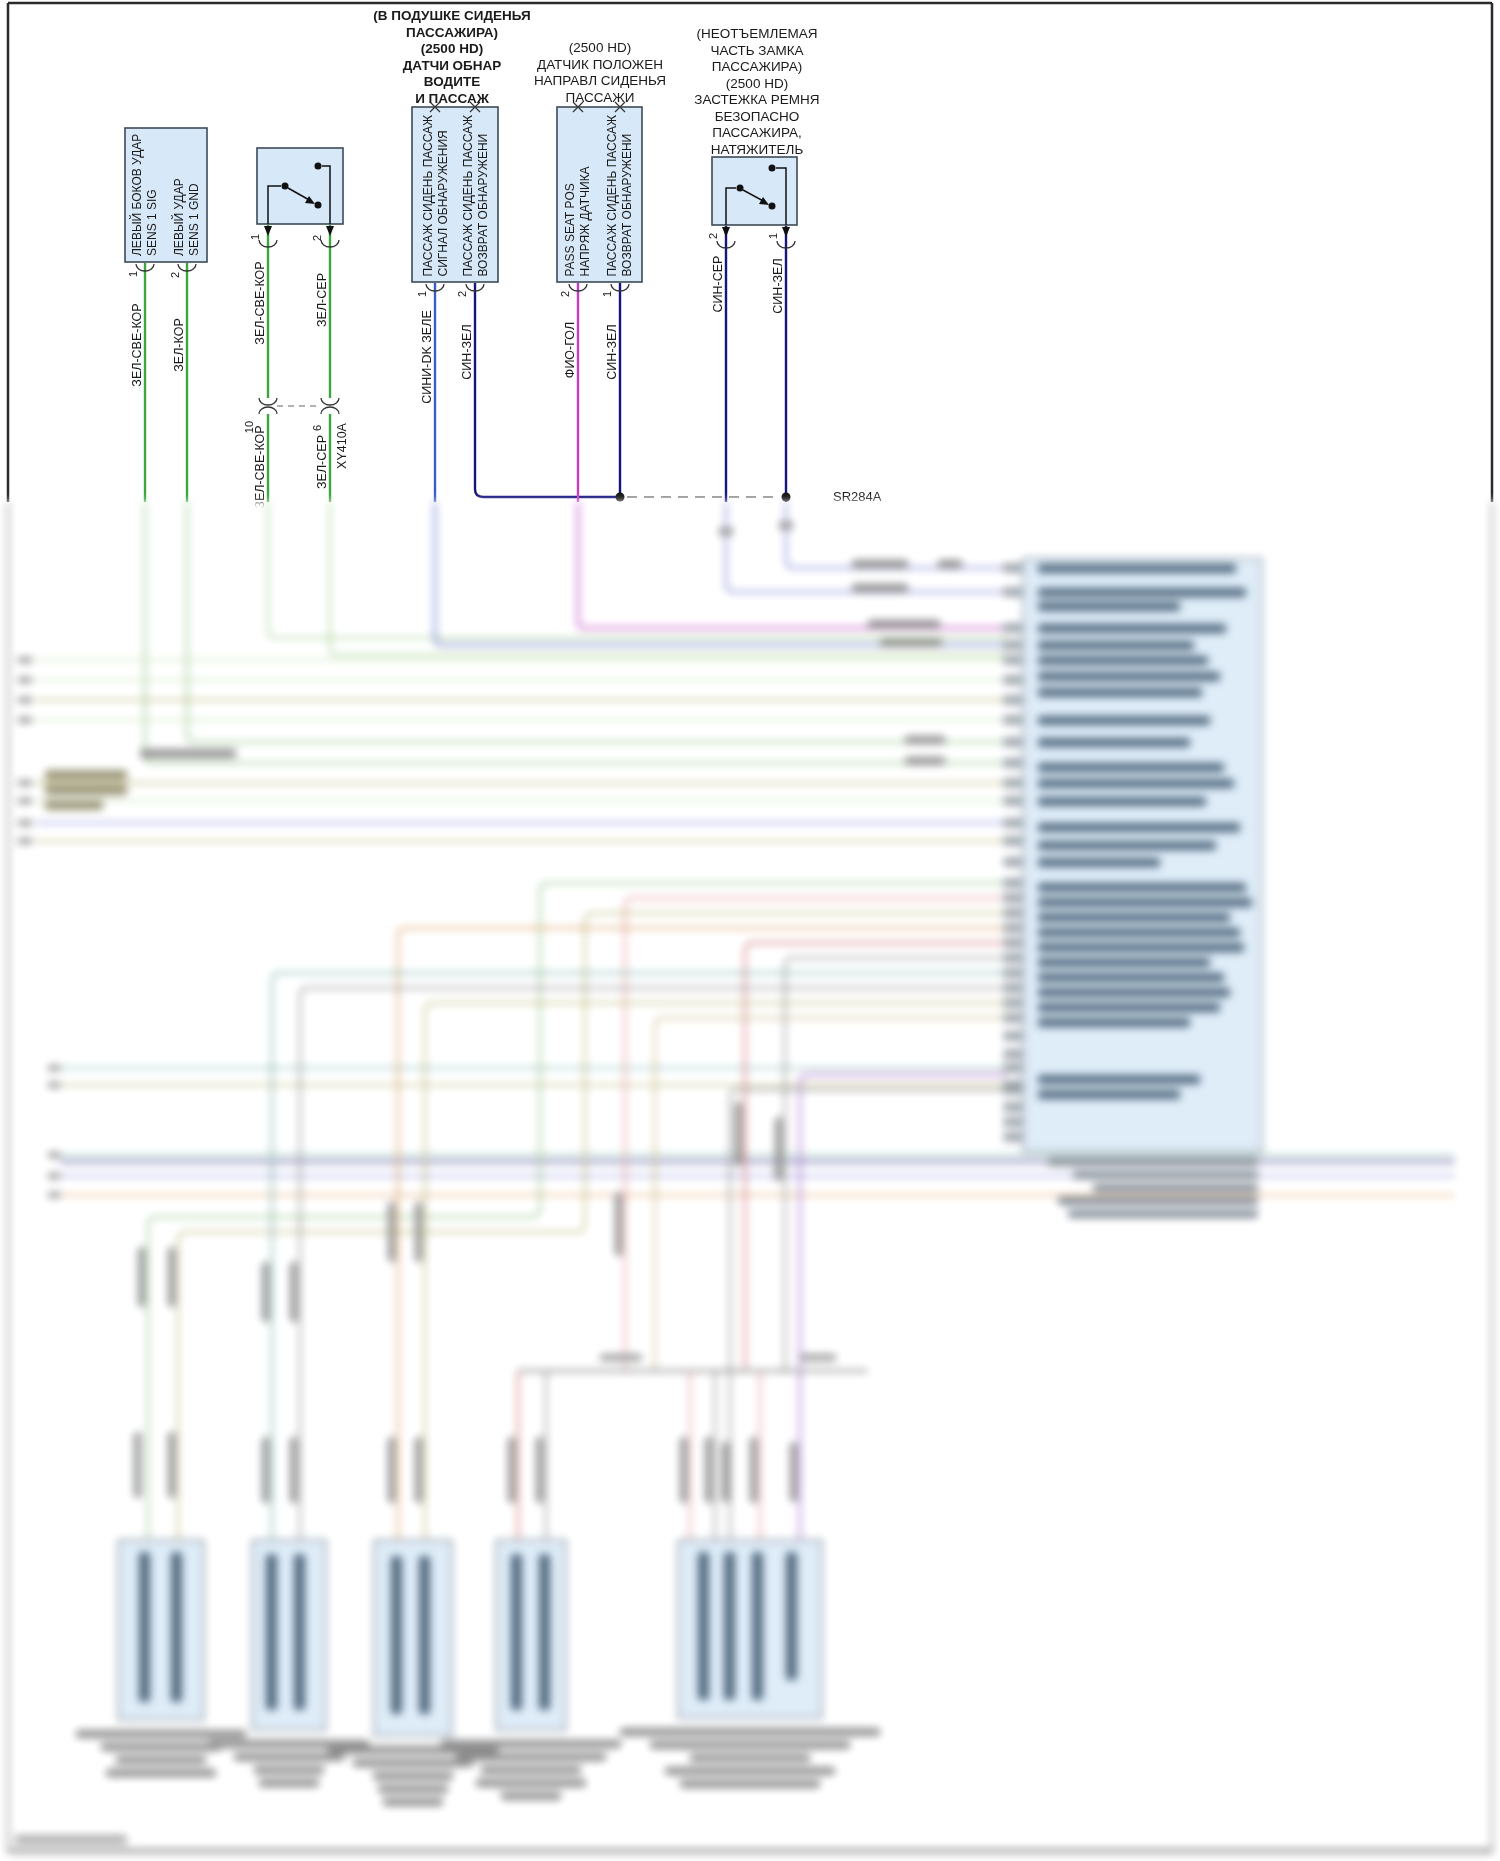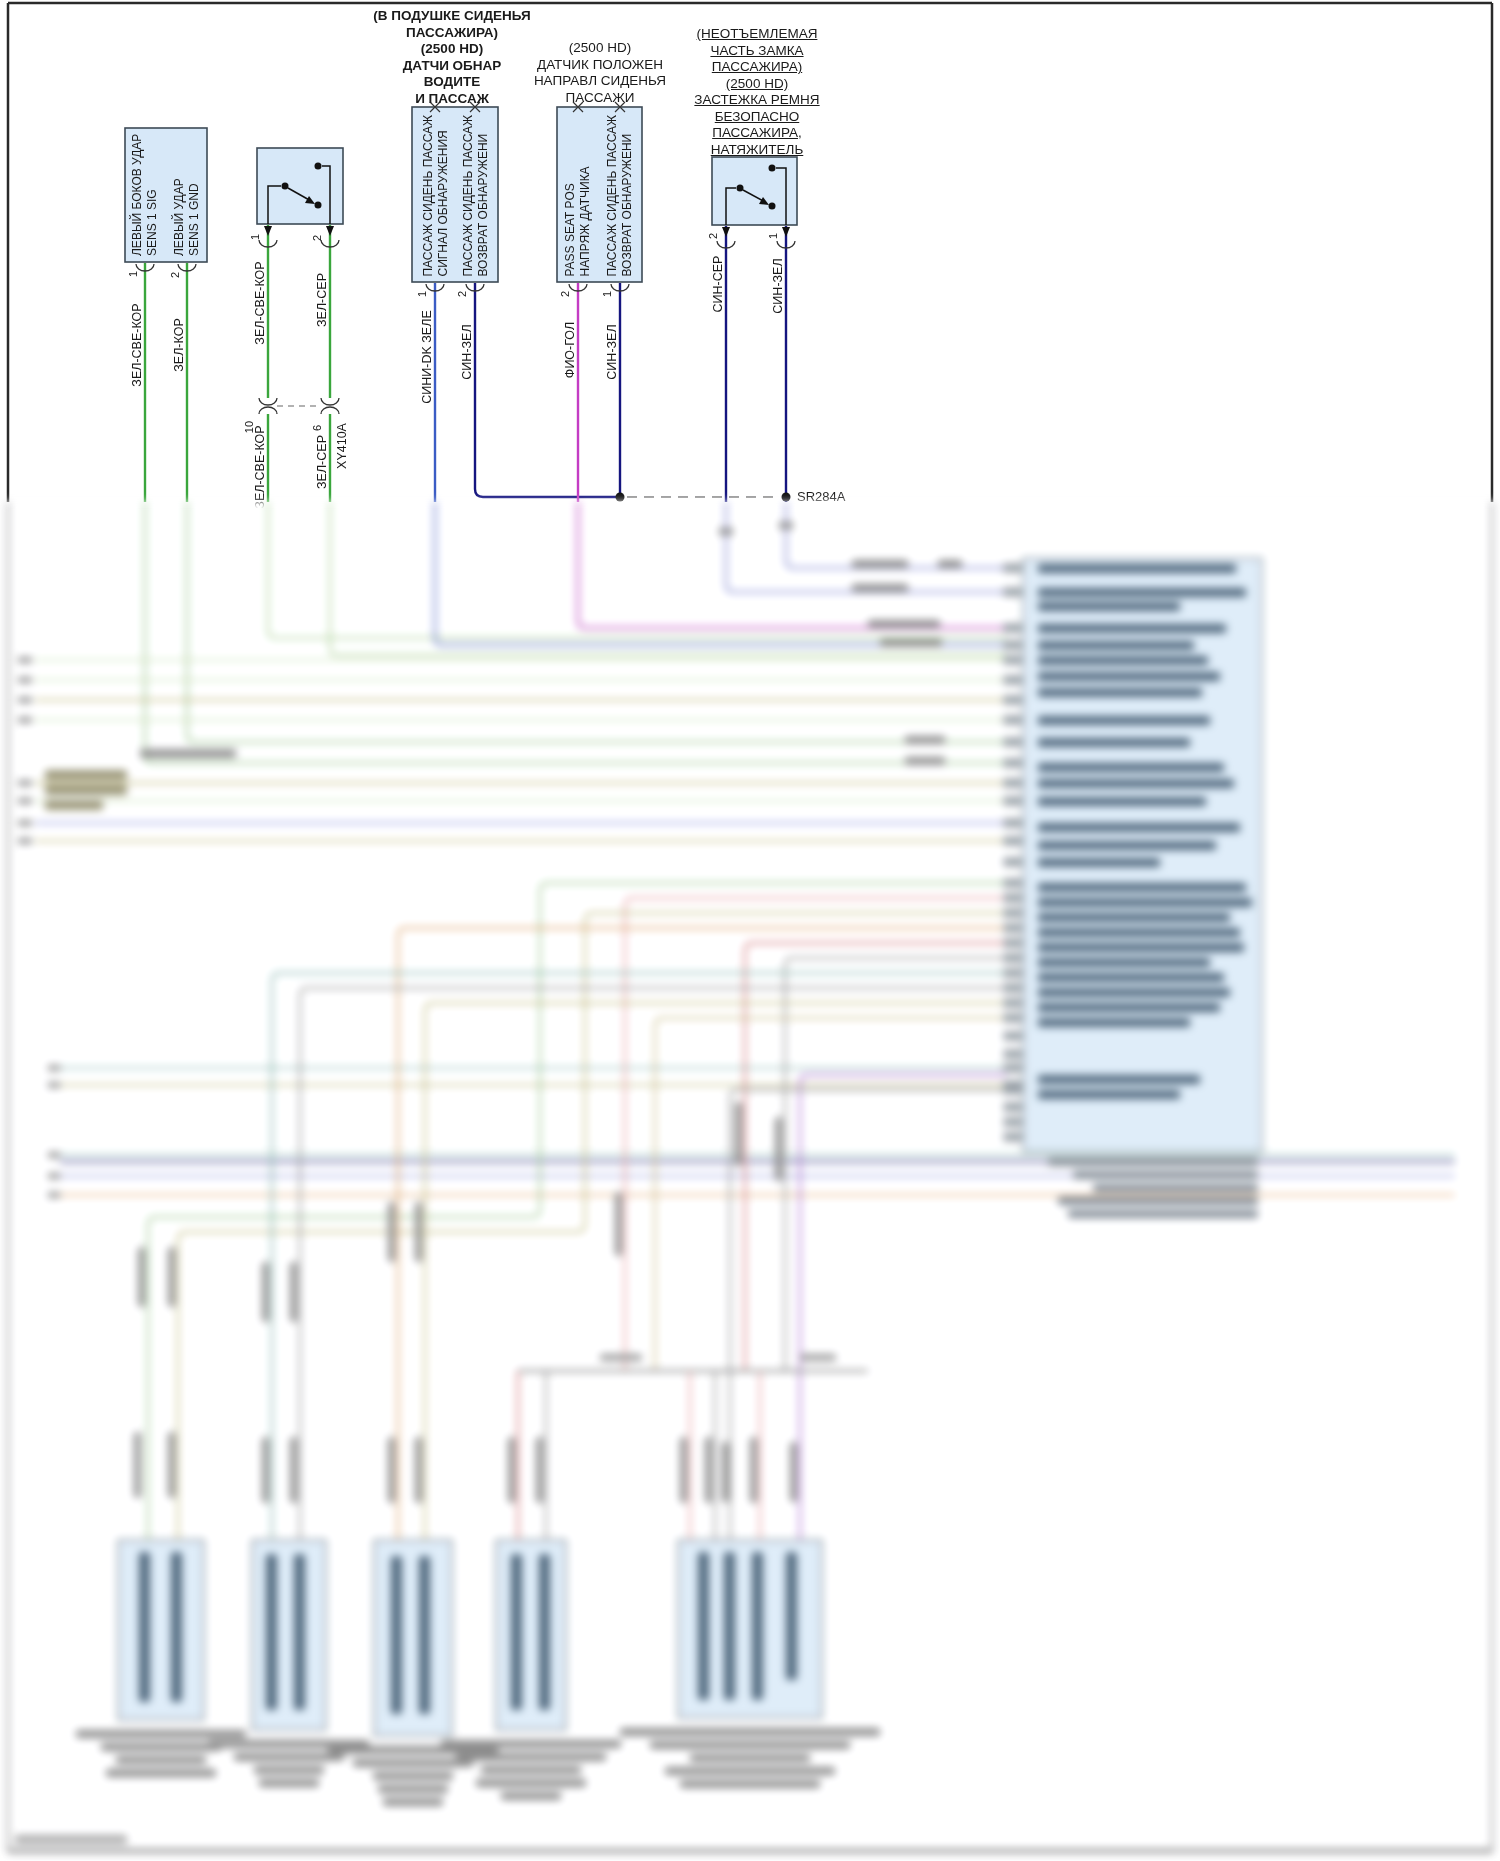--- a/index.html
+++ b/index.html
@@ -3,21 +3,21 @@
 <meta charset="utf-8">
 <style>
   html,body{margin:0;padding:0;background:#ffffff;}
   #stage{position:relative;width:1500px;height:1861px;background:#ffffff;overflow:hidden;
          font-family:"Liberation Sans", sans-serif;color:#1a1a1a;}
   .t{position:absolute;white-space:pre-line;}
   .hdr{font-size:13.5px;line-height:16.5px;text-align:center;width:300px;}
   .rint{transform:rotate(-90deg);font-size:12px;line-height:15px;height:30px;text-align:left;padding-left:6px;box-sizing:border-box;}
   .rw{transform:rotate(-90deg);font-size:12.5px;height:16px;line-height:16px;text-align:center;}
   .rpn{transform:rotate(-90deg);font-size:11px;height:14px;line-height:14px;text-align:center;width:24px;}
-  .spl{font-size:13px;}
+  .spl{font-size:13px;margin-left:36px;}
   svg{position:absolute;left:0;top:0;}
   .blurzone{position:absolute;left:0;top:502px;width:1500px;height:1359px;overflow:hidden;
             background:#fcfcfd;filter:blur(4.5px) saturate(.85) brightness(1.02);}
 </style>
 </head>
 <body>
 
 <div id="stage">
 
   <svg width="1500" height="502">
@@ -115,21 +115,21 @@
   <div class="t hdr" style="left:302px;top:8px;font-weight:bold;">(В ПОДУШКЕ СИДЕНЬЯ
 ПАССАЖИРА)
 (2500 HD)
 ДАТЧИ ОБНАР
 ВОДИТЕ
 И ПАССАЖ</div>
   <div class="t hdr" style="left:450px;top:40px;">(2500 HD)
 ДАТЧИК ПОЛОЖЕН
 НАПРАВЛ СИДЕНЬЯ
 ПАССАЖИ</div>
-  <div class="t hdr" style="left:607px;top:26px;text-decoration:underline;">(НЕОТЪЕМЛЕМАЯ
+  <div class="t hdr" style="left:607px;top:26px;">(НЕОТЪЕМЛЕМАЯ
 ЧАСТЬ ЗАМКА
 ПАССАЖИРА)
 (2500 HD)
 ЗАСТЕЖКА РЕМНЯ
 БЕЗОПАСНО
 ПАССАЖИРА,
 НАТЯЖИТЕЛЬ</div>
 
   <div class="t rint" style="left:78px;top:180px;width:134px;">ЛЕВЫЙ БОКОВ УДАР
 SENS 1 SIG</div>

